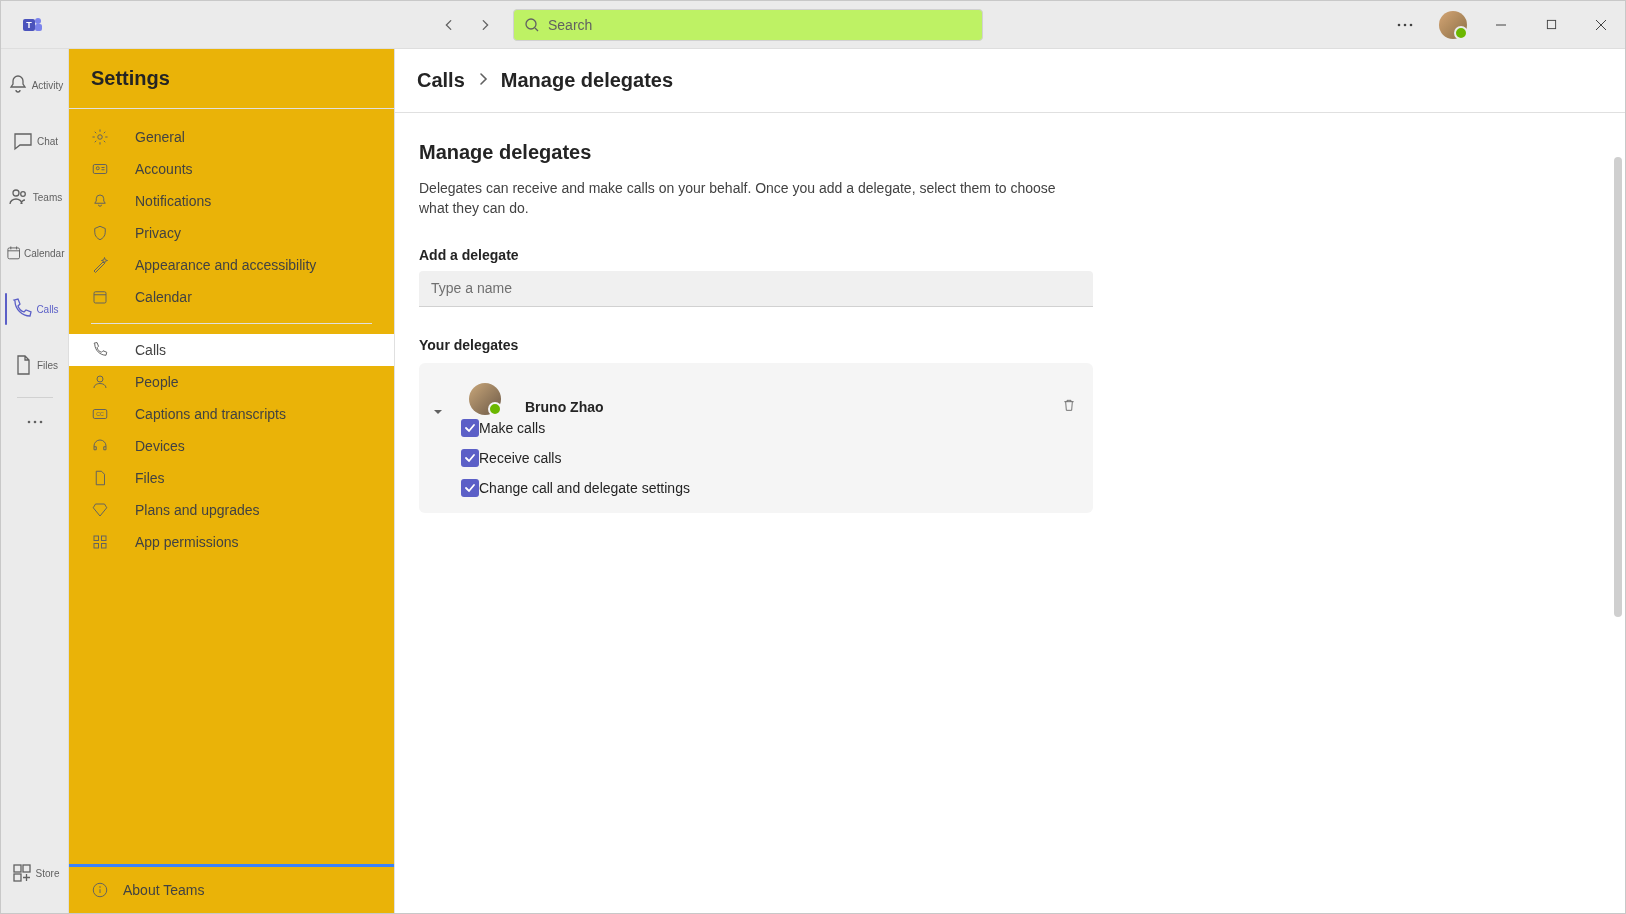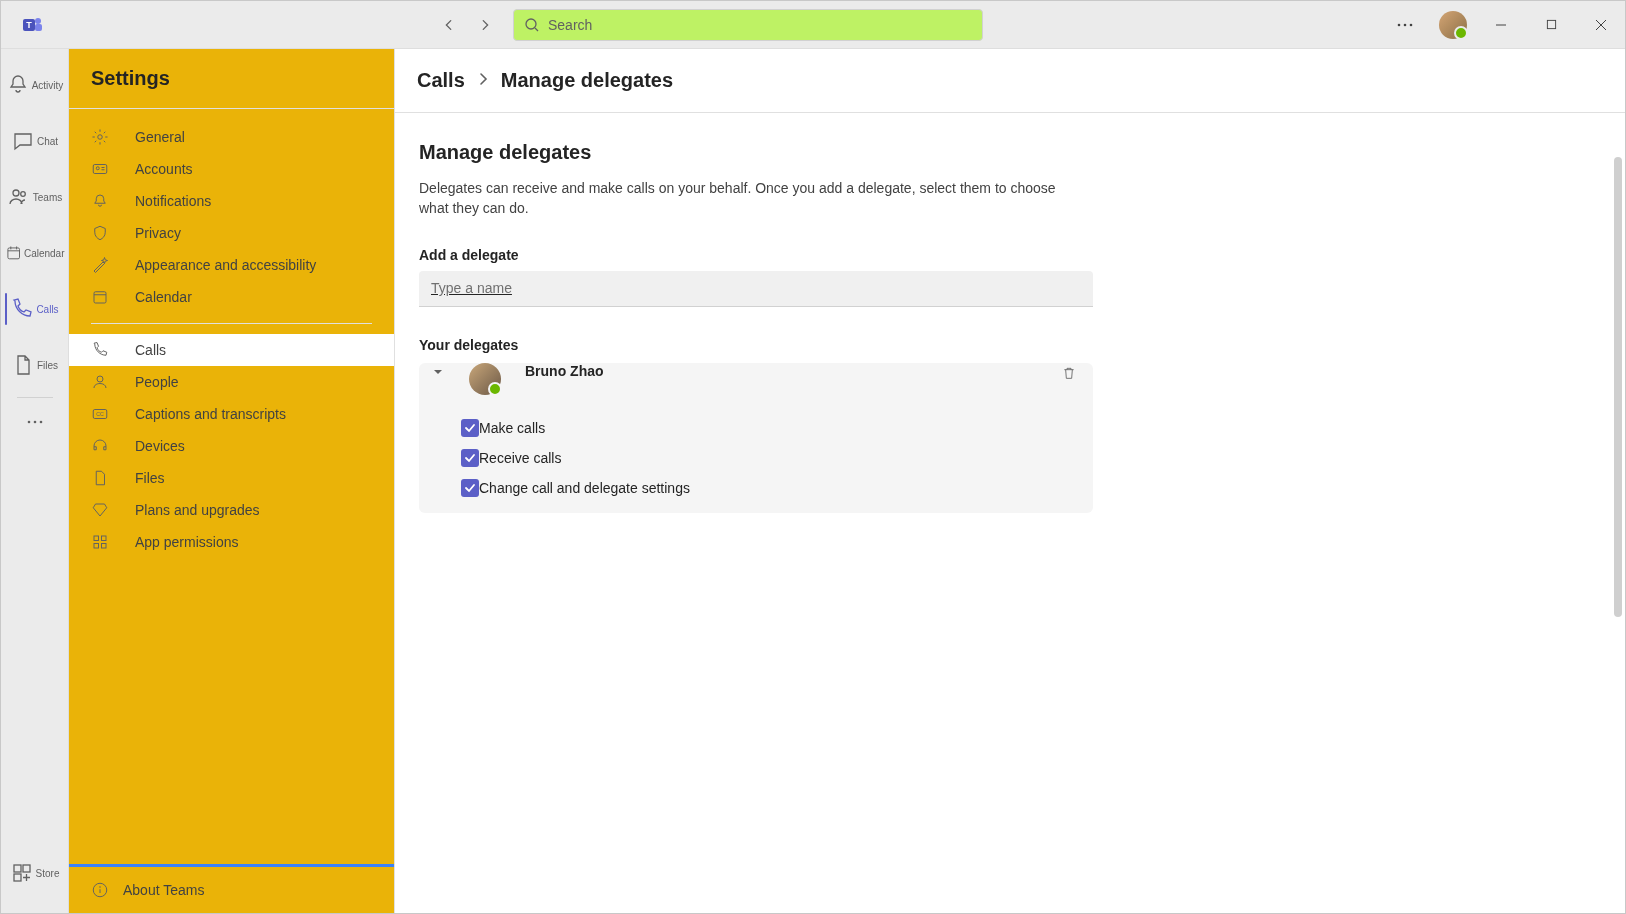--- a/index.html
+++ b/index.html
@@ -40,26 +40,26 @@
 .main { flex:1; background:#fff; display:flex; flex-direction:column; min-width:0; }
 .main-header { padding:20px 22px; border-bottom:1px solid #e0e0e0; display:flex; align-items:center; gap:10px; }
 .crumb-link { font-size:20px; font-weight:600; color:#242424; cursor:pointer; }
 .crumb-sep { color:#616161; }
 .crumb-current { font-size:20px; font-weight:700; color:#242424; }
 
 .main-body { padding:28px 24px; overflow:auto; }
 .section-h { font-size:20px; font-weight:700; color:#242424; margin-bottom:14px; }
 .section-desc { font-size:14px; color:#424242; max-width:640px; line-height:1.45; margin-bottom:28px; }
 .label { font-size:14px; font-weight:600; color:#242424; margin-bottom:8px; }
-.name-input { width:674px; height:36px; background:#f0f0f0; border:none; border-bottom:1px solid #d1d1d1; border-radius:4px 4px 0 0; padding:0 12px; font-size:14px; color:#242424;text-decoration:underline; }
+.name-input { width:674px; height:36px; background:#f0f0f0; border:none; border-bottom:1px solid #d1d1d1; border-radius:4px 4px 0 0; padding:0 12px; font-size:14px; color:#242424; }
 .name-input::placeholder { color:#707070; }
 
 .delegates-h { font-size:14px; font-weight:600; color:#242424; margin-top:30px; margin-bottom:10px; }
 .delegate-card { width:674px; background:#f5f5f5; border-radius:6px; overflow:hidden; }
-.delegate-head { display:flex; align-items:flex-start; height:52px; padding:0 14px; gap:24px; cursor:pointer; }
+.delegate-head { display:flex; align-items:flex-end; height:52px; padding:0 14px; gap:24px; cursor:pointer; }
 .chev { width:12px; height:12px; color:#616161; }
 .delegate-ava { width:32px; height:32px; border-radius:50%; background:linear-gradient(135deg,#c9a77a,#6b5846); position:relative; }
 .delegate-ava::after { content:''; position:absolute; bottom:-1px; right:-1px; width:10px; height:10px; background:#6bb700; border:2px solid #f5f5f5; border-radius:50%; }
 .delegate-name { font-size:14px; font-weight:600; color:#242424; }
 .trash { margin-left:auto; color:#616161; cursor:pointer; width:20px; height:20px; display:flex; align-items:center; justify-content:center; }
 .perm-list { padding:4px 14px 16px 42px; display:flex; flex-direction:column; gap:12px; }
 .perm-row { display:flex; align-items:center; }
 .cbx { width:18px; height:18px; background:#5b5fc7; border-radius:3px; display:flex; align-items:center; justify-content:center; cursor:pointer; }
 .perm-label { font-size:14px; color:#242424; }
 

